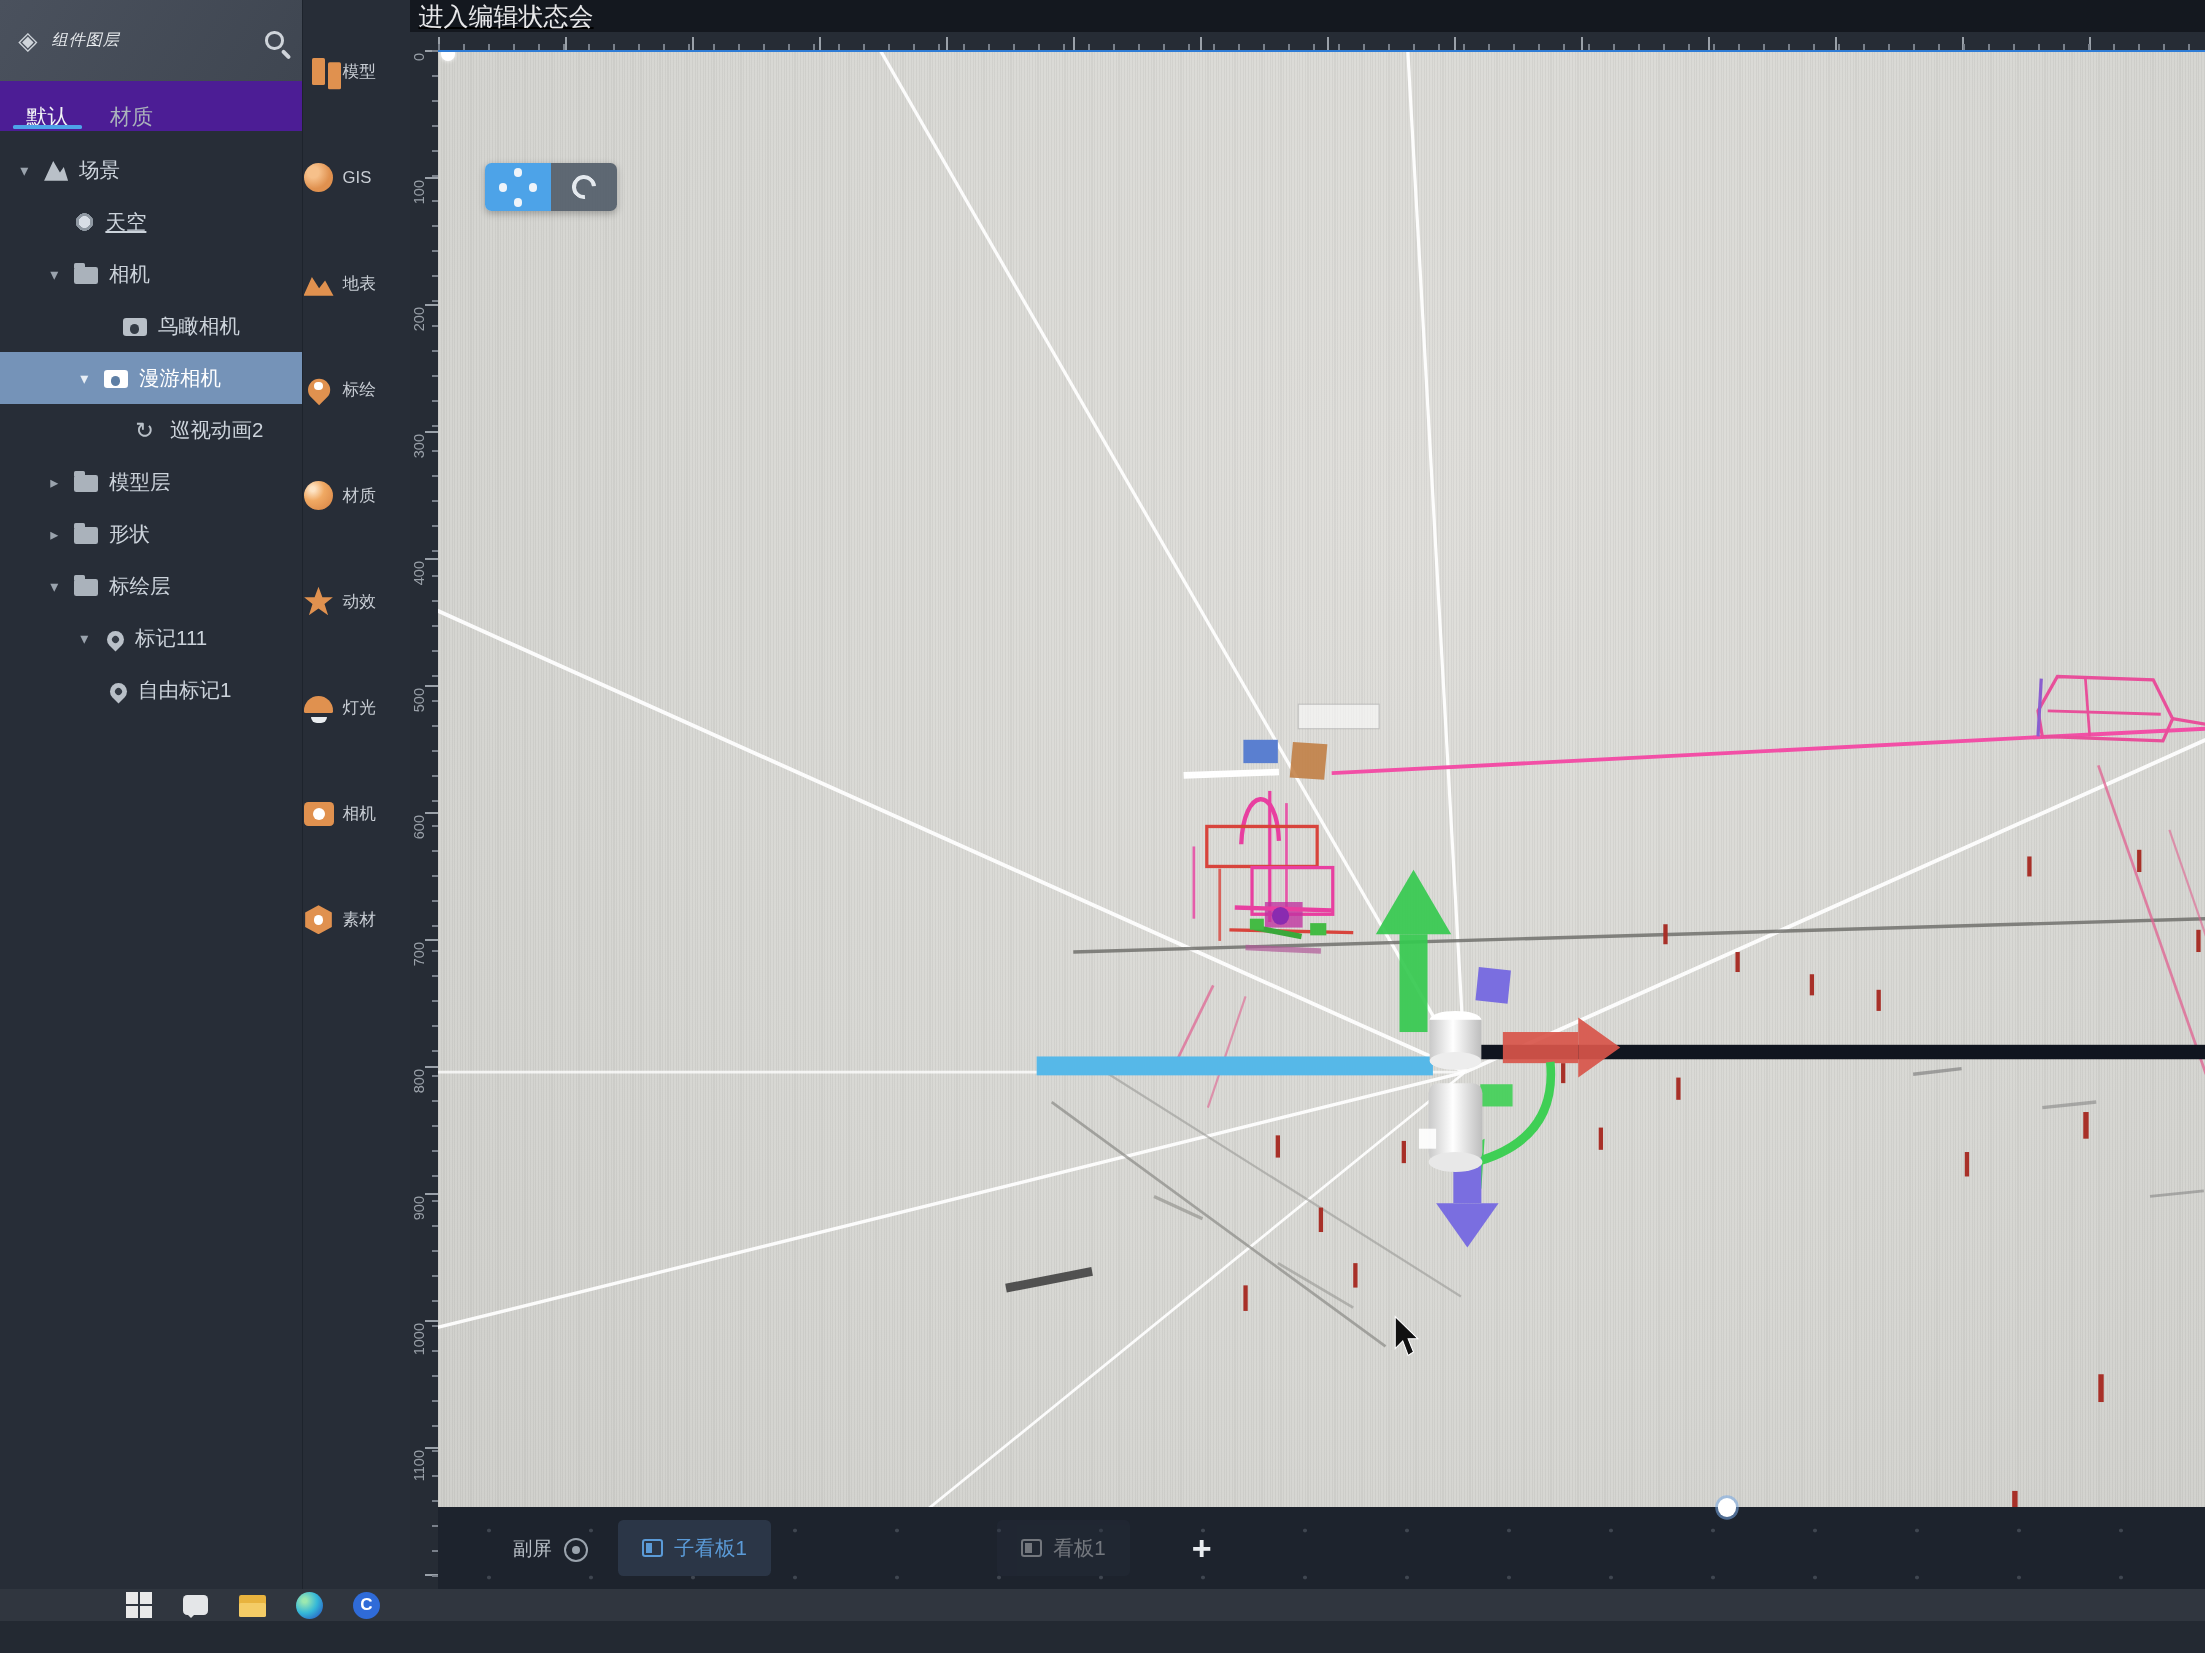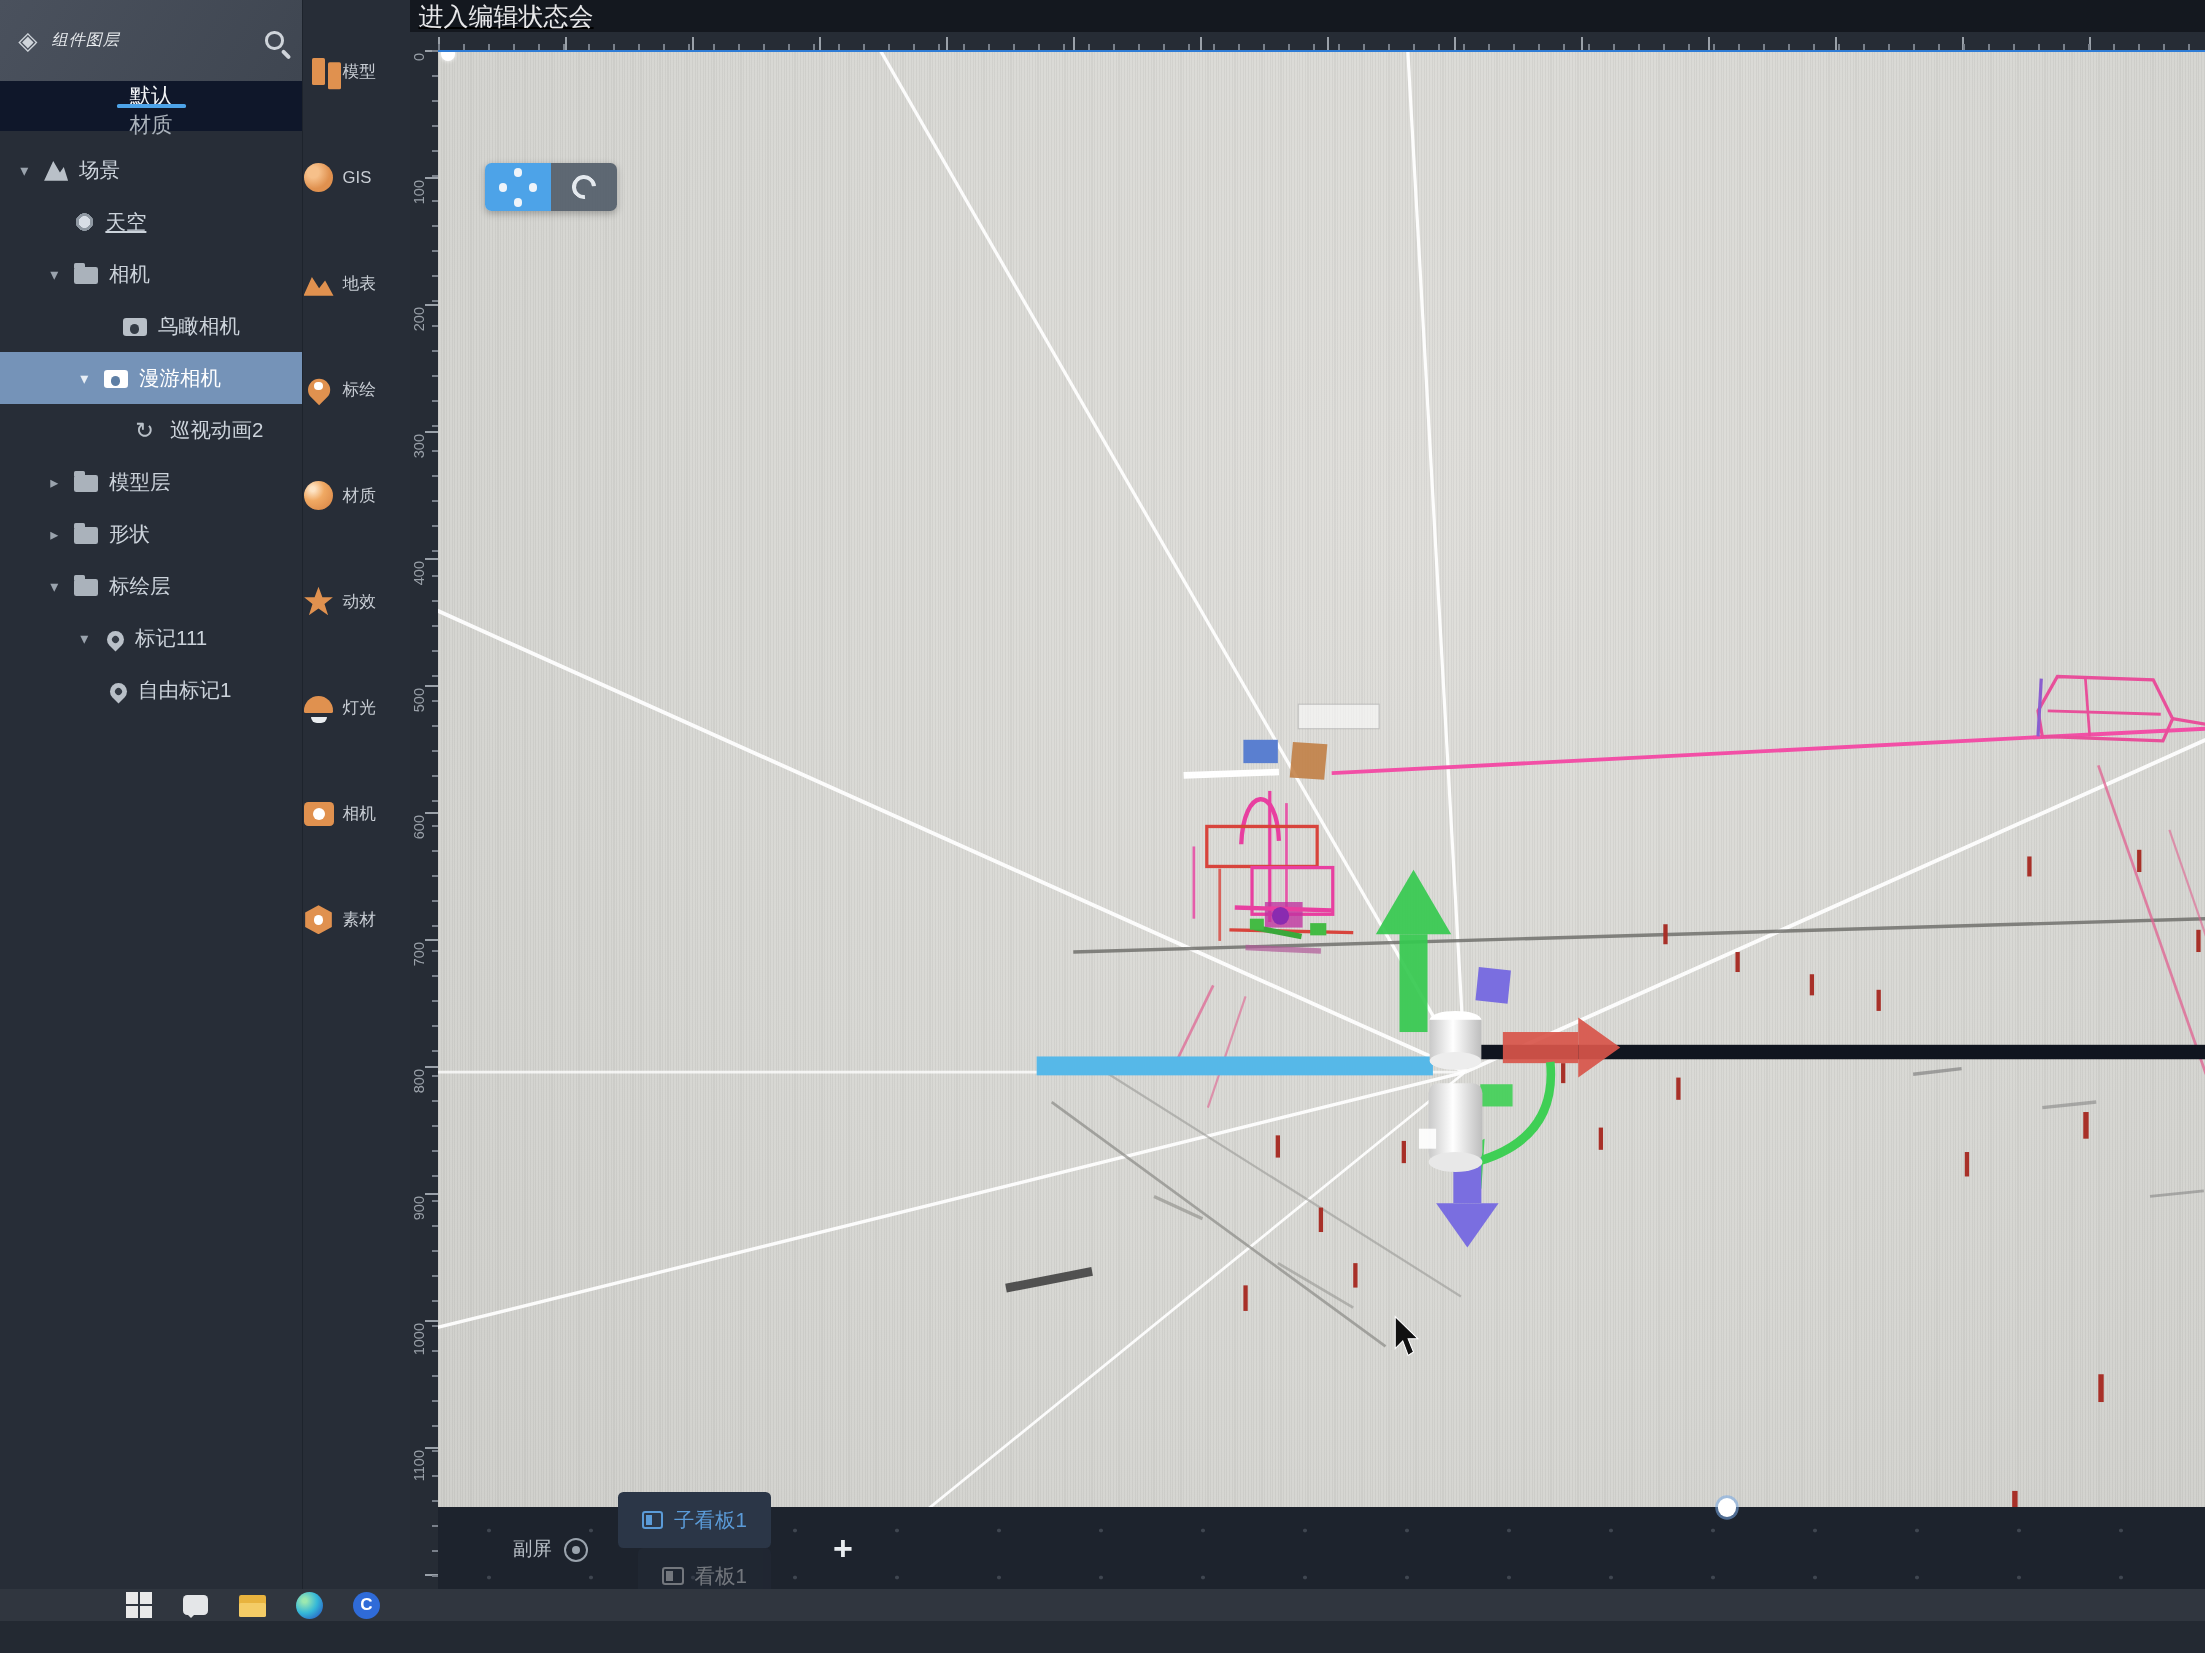--- a/index.html
+++ b/index.html
@@ -9,21 +9,21 @@
          grid-template-columns:302px 108px 1796px;
          grid-template-rows:1589px 32px; }
 
   
   .sidebar { grid-column:1; grid-row:1; background:#2b313b; display:flex; flex-direction:column; }
   .sb-header { height:81px; background:linear-gradient(120deg,#4a515d,#3f4651); display:flex; align-items:center; padding:0 18.3px; gap:14px; }
   .layers-glyph { color:#cfd4da; font-size:25px; }
   .sb-title { color:#e6e9ec; font-size:16px; letter-spacing:1.1px; flex:1;font-style:italic; }
   .search { width:18.3px; height:18.3px; border:3.2px solid #cfd4da; border-radius:50%; position:relative; }
   .search::after { content:""; position:absolute; width:3.8px; height:10.8px; background:#cfd4da; left:16px; top:15px; transform:rotate(-45deg); border-radius:2.2px; }
-  .sb-tabs { height:50px; background:#0f172a; display:flex; align-items:center; padding:0 5.4px;flex-direction:column; }
+  .sb-tabs { height:50px; background:#4c1d95; display:flex; align-items:flex-end; padding:0 5.4px; }
   .sb-tab { padding:0 20.5px; display:flex; align-items:center; color:#aab2bb; font-size:21.5px; position:relative; }
   .sb-tab.active { color:#f2f4f6; }
   .sb-tab.active::after { content:""; position:absolute; left:7.5px; right:7.5px; bottom:2.2px; height:3.8px; background:var(--accent,#4da3e8); border-radius:1.6px; }
   .sb-tree { flex:1; background:#272d37; padding-top:13px; }
   .tree-row { height:52px; display:flex; align-items:center; gap:10.8px; color:#ccd3db; font-size:20.5px; white-space:nowrap; }
   .tree-row.selected { background:#7593b8; color:#ffffff; }
   .caret { width:18.3px; color:#9aa3ad; font-size:16px; text-align:center; flex:none; }
   .tree-row.selected .caret { color:#e8eef5; }
   .ticon { width:24px; height:21.5px; flex:none; position:relative; }
   
@@ -406,21 +406,21 @@
             <polygon points="0,0 0,58 14,44 24,70 34,64 24,40 42,40" fill="#111" stroke="#fff" stroke-width="2"></polygon>
           </g>
         </svg>
 
         <div class="bottom-panel">
           <div class="bp-handle"></div>
           <div class="bp-screen">
             <span>副屏</span>
             <span class="eye"></span>
           </div>
-          <div id="bp-tabs" style="display:flex;align-items:flex-end;flex-direction:column;">
+          <div id="bp-tabs" style="display:flex;gap:226px;align-items:flex-start;">
 
           <div class="bp-tab active">
                 <span class="board-ic"></span>
                 <span>子看板1</span>
               </div>
               <div class="bp-tab faint">
                 <span class="board-ic"></span>
                 <span>看板1</span>
               </div>
             </div>

